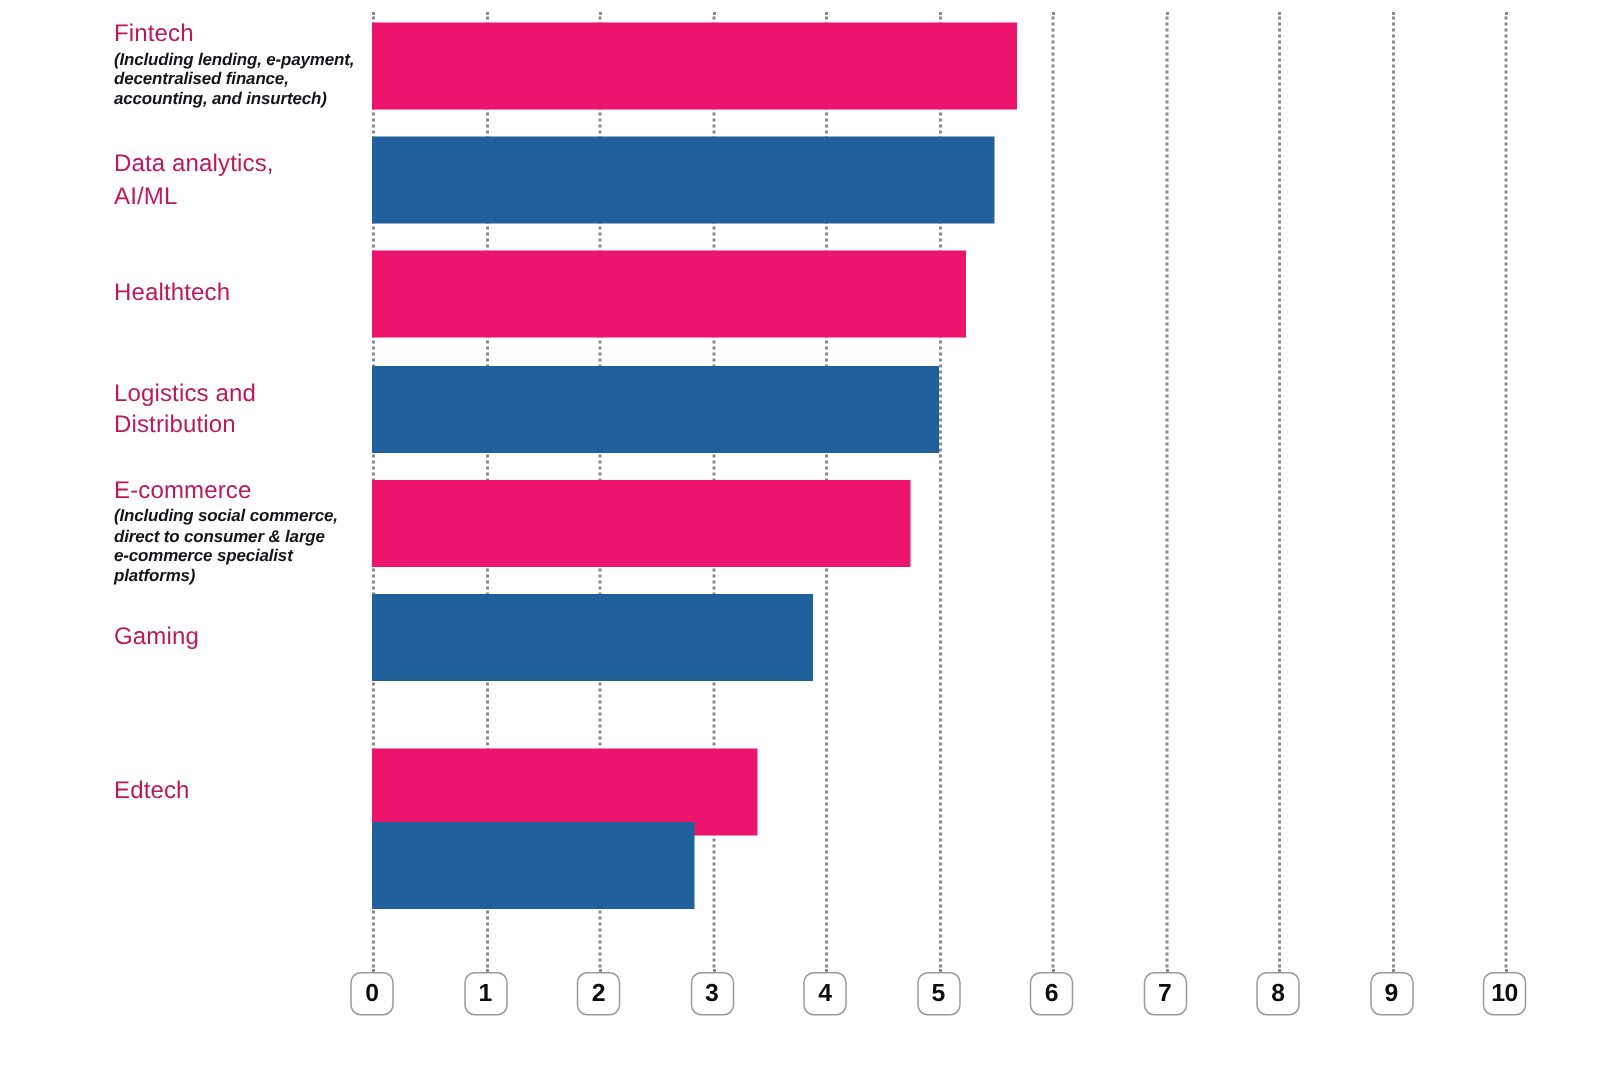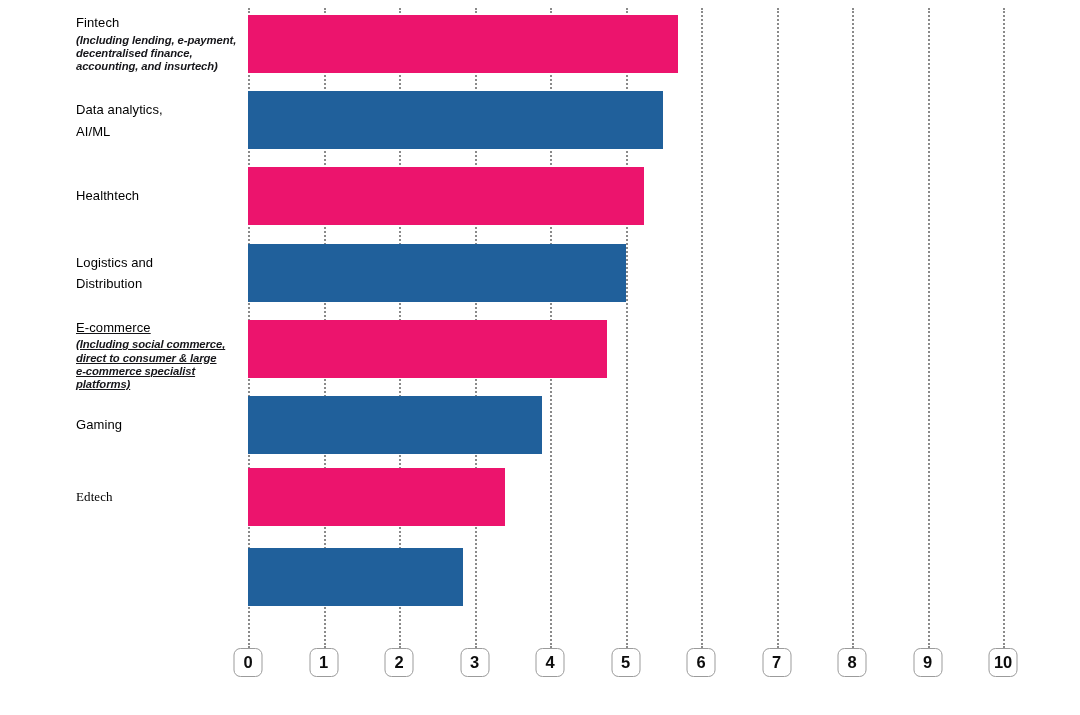--- a/index.html
+++ b/index.html
@@ -45,25 +45,25 @@
   }
 
   .row-label {
     position: absolute;
     left: 76px;
     width: 168px;
     color: #16161a;
   }
   .row-label .main {
     display: block;
-    font-size: 13px;
+    font-size: 16px;
     line-height: 21.5px;
     font-weight: 400;
     letter-spacing: 0.1px;
-    color: #000000;
+    color: #be185d;
     white-space: pre-line;
   }
   .row-label .sub {
     display: block;
     margin-top: 0;
     font-size: 11.3px;
     line-height: 13.2px;
     font-style: italic;
     font-weight: 700;
     letter-spacing: -0.1px;
@@ -147,35 +147,35 @@
           <div class="bar" style="top: 0px; width: 396.375px; background: rgb(236, 20, 109);"></div>
         </div>
         <div class="row" style="top: 243.6px; height: 58px;">
           <div class="row-label" style="top: 8px;">
             <span class="main">Logistics and
 Distribution</span>
           </div>
           <div class="bar" style="top: 0px; width: 377.5px; background: rgb(32, 96, 155);"></div>
         </div>
         <div class="row" style="top: 319.8px; height: 58px;">
-          <div class="row-label" style="top: -3px; text-decoration: underline;">
+          <div class="row-label" style="top: -3px;">
             <span class="main">E-commerce</span>
             <span class="sub">(Including social commerce,
 direct to consumer &amp; large
 e-commerce specialist platforms)</span>
           </div>
           <div class="bar" style="top: 0px; width: 358.625px; background: rgb(236, 20, 109);"></div>
         </div>
         <div class="row" style="top: 396px; height: 58px;">
           <div class="row-label" style="top: 18px;">
             <span class="main">Gaming</span>
           </div>
           <div class="bar" style="top: 0px; width: 294.45px; background: rgb(32, 96, 155);"></div>
         </div>
-        <div class="row" style="top: 468px; height: 58px; font-family: Liberation Serif, serif;">
+        <div class="row" style="top: 499px; height: 58px;">
           <div class="row-label" style="top: 18px;">
             <span class="main">Edtech</span>
           </div>
           <div class="bar" style="top: 0px; width: 256.7px; background: rgb(236, 20, 109);"></div>
         </div>
         <div class="row" style="top: 548.4px; height: 58px;">
           <div class="bar" style="top: 0px; width: 215.175px; background: rgb(32, 96, 155);"></div>
         </div>
       </div>
   </div>

